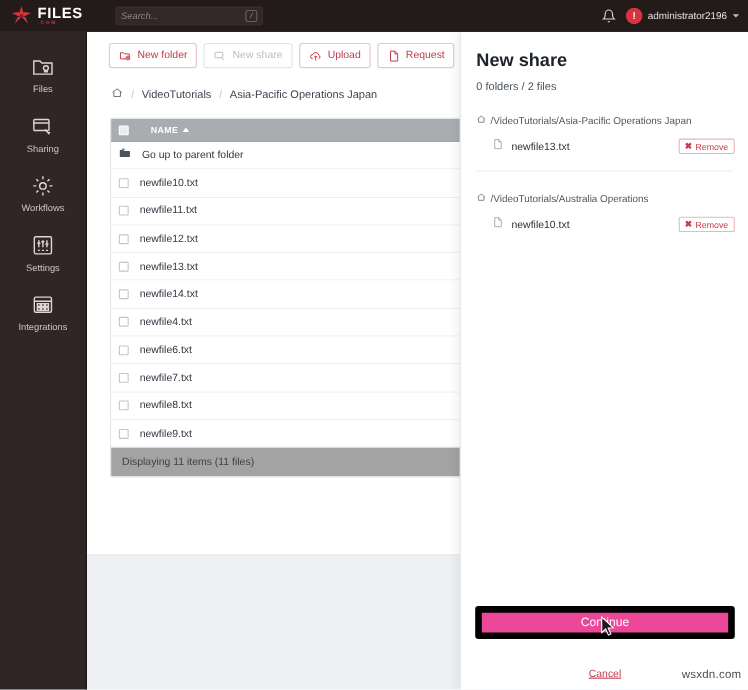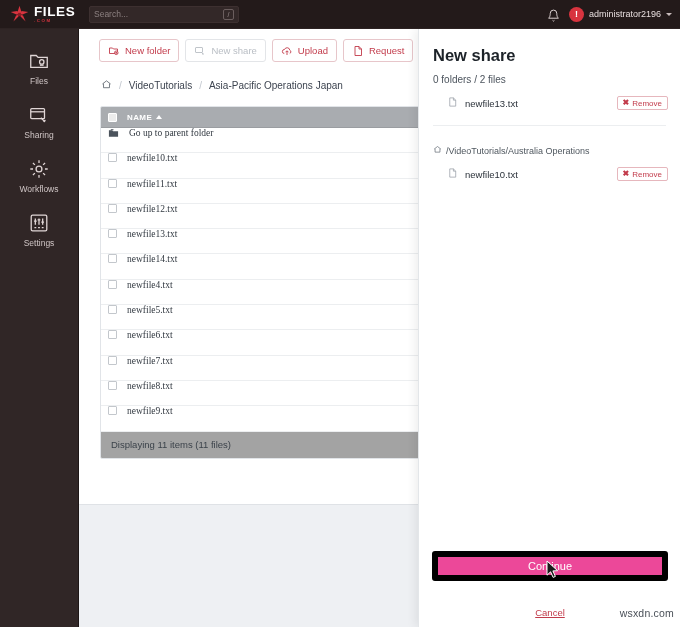--- a/index.html
+++ b/index.html
@@ -17,23 +17,23 @@
     background:#231a1a; display:flex; align-items:center;
     border-bottom:1px solid #2d2323; z-index:20;
   }
   .logo-wrap { width:82px; display:flex; align-items:center; padding-left:9px; gap:4px; }
   .logo-mark { width:21px; height:21px; position:relative; flex:none; }
   .logo-text { display:flex; flex-direction:column; line-height:1; }
   .logo-files { font-size:13.5px; font-weight:bold; color:#fff; letter-spacing:0.6px; }
   .logo-dotcom { font-size:4.4px; font-weight:bold; color:#d8343f; letter-spacing:1.6px; margin-top:1px; }
 
   .search-box {
-    position:relative; width:150px; height:17px; margin-left:7px;
+    position:relative; width:134px; height:17px; margin-left:23px;
     background:#332828; border:1px solid #3d3030; border-radius:2px;
-    display:flex; align-items:center; padding:0 4px;
+    display:flex; align-items:center; padding:0 4px;font-style:italic;
   }
   .search-placeholder { font-size:8.5px; color:#8c8080; }
   .search-kbd {
     position:absolute; right:4px; top:2px; width:11px; height:11px;
     border:1px solid #6b5e5e; border-radius:2px; color:#9b8e8e;
     font-size:7px; display:flex; align-items:center; justify-content:center;
   }
   .topbar-right { margin-left:auto; display:flex; align-items:center; gap:9px; padding-right:8px; }
   .bell { width:13px; height:13px; display:block; }
   .user-chip { display:flex; align-items:center; gap:5px; }
@@ -76,30 +76,30 @@
   .tb-extra { display:flex; align-items:center; gap:6px; margin-left:2px; }
   .chev-right { width:0;height:0;border-top:4px solid transparent;border-bottom:4px solid transparent;border-left:5px solid #c8949c; }
 
   .breadcrumb { display:flex; align-items:center; gap:7px; padding:17px 0 0 22px; font-size:10px; color:#3d4450; }
   .bc-sep { color:#c3c8cf; font-size:10px; }
   .bc-link { cursor:pointer; }
 
   .table { margin:14px 0 0 21px; width:332px; border:1px solid #e1e4e8; border-radius:2px; overflow:hidden; }
   .thead {
     display:flex; align-items:center; height:21px; background:#a9acb0;
-    padding-left:7px; gap:10px; border-bottom:1px solid #9a9da1;
+    padding-left:7px; gap:20px; border-bottom:1px solid #9a9da1;
   }
   .chk { width:9px; height:9px; border:1px solid #ffffff; background:#ececec; border-radius:1px; flex:none; }
   .chk-row { width:9px; height:9px; border:1px solid #c3c7cc; background:#fff; border-radius:1px; flex:none; }
   .th-name { font-size:8px; font-weight:bold; color:#ffffff; letter-spacing:0.4px; display:flex; align-items:center; gap:4px; }
   .sort-asc { width:0;height:0;border-left:3.2px solid transparent;border-right:3.2px solid transparent;border-bottom:4px solid #fff; }
 
   .trow {
-    display:flex; align-items:flex-start; height:25.3px; padding-left:7px; gap:10px;
-    border-bottom:1px solid #eceef0; font-size:9.5px; color:#313840; background:#fff;font-family:Liberation Serif, serif;
+    display:flex; align-items:center; height:25.3px; padding-left:7px; gap:10px;
+    border-bottom:1px solid #eceef0; font-size:9.5px; color:#313840; background:#fff;
   }
   .tfoot {
     height:26px; display:flex; align-items:center; padding-left:10px;
     font-size:9.5px; color:#3b424a; background:#a3a3a3;
   }
 
   
   .panel {
     position:absolute; top:29px; right:0; width:262px; height:598px;
     background:#ffffff; border-left:1px solid #e3e6e9;
@@ -220,20 +220,35 @@
       <span>
         <svg width="22" height="22" viewBox="0 0 24 24" fill="none" stroke="#e0d6d6" stroke-width="1.4">
           <rect x="3.5" y="3.5" width="17" height="17" rx="1.5"></rect>
           <path d="M8 7v7M12 7v7M16 7v7"></path>
           <path d="M6.5 10h3M10.5 8.5h3M14.5 11h3"></path>
           <path d="M7 17h2M11 17h2M15 17h2"></path>
         </svg>
       </span>
       <span class="nav-label">Settings</span>
     </div>
+    <div class="nav-item">
+      <span>
+        <svg width="22" height="22" viewBox="0 0 24 24" fill="none" stroke="#e0d6d6" stroke-width="1.4">
+          <rect x="3.5" y="4.5" width="17" height="15" rx="1.5"></rect>
+          <path d="M3.5 8.5h17"></path>
+          <rect x="6.5" y="11" width="3" height="2.6"></rect>
+          <rect x="10.5" y="11" width="3" height="2.6"></rect>
+          <rect x="14.5" y="11" width="3" height="2.6"></rect>
+          <rect x="6.5" y="15" width="3" height="2.6"></rect>
+          <rect x="10.5" y="15" width="3" height="2.6"></rect>
+          <rect x="14.5" y="15" width="3" height="2.6"></rect>
+        </svg>
+      </span>
+      <span class="nav-label">Integrations</span>
+    </div>
   </div>
 
   <div class="main">
     <div class="content-card">
 
       <div class="toolbar">
         <div class="tb-btn">
           <span>
             <svg width="12" height="12" viewBox="0 0 24 24" fill="none" stroke="#c23b4b" stroke-width="1.8">
               <path d="M3 6h6l2 2h8v9H3z"></path>
@@ -334,24 +349,20 @@
             <div class="trow">
               <span class="chk-row"></span>
               <span>newfile14.txt</span>
             </div>
             <div class="trow">
               <span class="chk-row"></span>
               <span>newfile4.txt</span>
             </div>
             <div class="trow">
               <span class="chk-row"></span>
-              <span>newfile5.txt</span>
-            </div>
-            <div class="trow">
-              <span class="chk-row"></span>
               <span>newfile6.txt</span>
             </div>
             <div class="trow">
               <span class="chk-row"></span>
               <span>newfile7.txt</span>
             </div>
             <div class="trow">
               <span class="chk-row"></span>
               <span>newfile8.txt</span>
             </div>
@@ -367,20 +378,27 @@
       </div>
     </div>
   </div>
 
   <div class="panel">
     <div class="panel-title">New share</div>
     <div class="panel-count">0 folders / 2 files</div>
 
     <div id="groups-container">
         <div class="group">
+          <div class="group-head">
+            <span><svg width="9" height="9" viewBox="0 0 24 24" fill="none" stroke="#6b737c" stroke-width="2">
+                <path d="M3 11l9-7 9 7"></path>
+                <path d="M5.5 10v9h13v-9"></path>
+              </svg></span>
+            <span>/VideoTutorials/Asia-Pacific Operations Japan</span>
+          </div>
           <div class="group-row">
             <span><svg width="11" height="12" viewBox="0 0 24 24" fill="none" stroke="#9aa1a9" stroke-width="1.7">
                 <path d="M6 3h8l5 5v13H6z"></path>
                 <path d="M14 3v5h5"></path>
               </svg></span>
             <span class="g-file-name">newfile13.txt</span>
             <button class="remove-btn">
               <span class="rm-x">✖</span>
               <span>Remove</span>
             </button>

